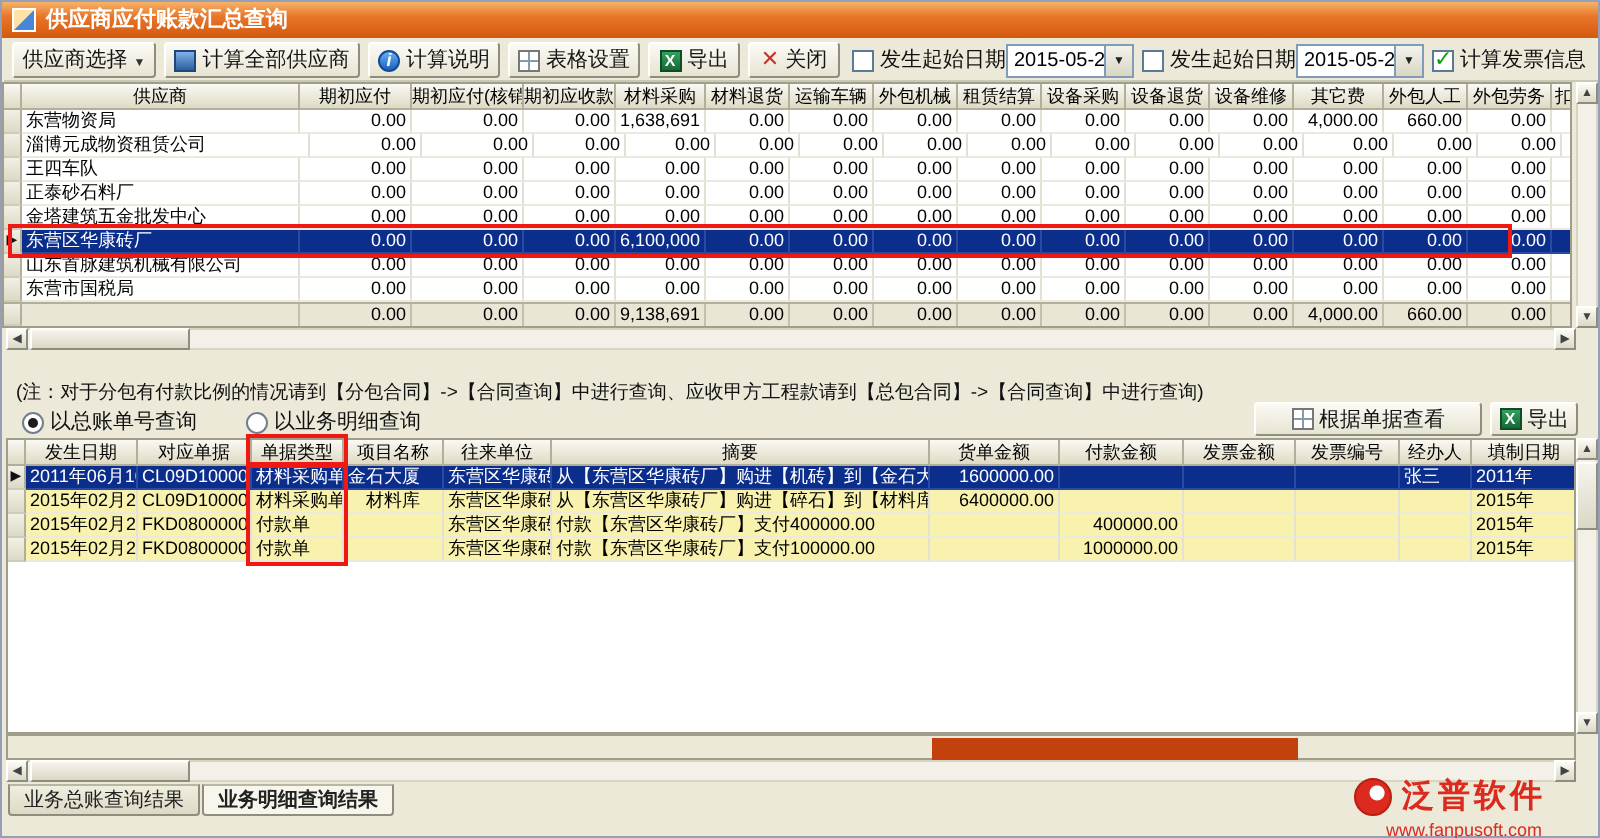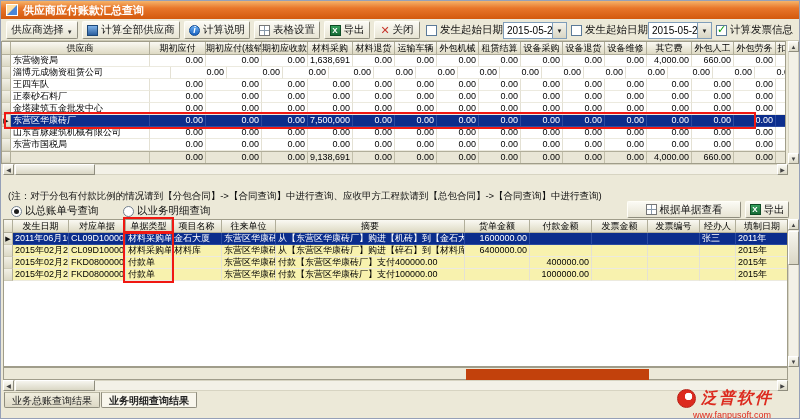--- a/index.html
+++ b/index.html
@@ -59,21 +59,21 @@
 .note{position:absolute;left:7px;top:189px;font-size:9.5px;color:#101010;white-space:nowrap;}
 .radio-item{position:absolute;display:flex;align-items:center;gap:3px;font-size:10.5px;color:#111;white-space:nowrap;}
 .radio{width:11px;height:11px;border-radius:50%;background:#fff;border:1px solid #717e8c;position:relative;flex:none;}
 .radio.on::after{content:"";position:absolute;left:2px;top:2px;width:5px;height:5px;border-radius:50%;background:#1c1c1c;}
 .tabbar{position:absolute;left:3px;top:391px;height:17px;display:flex;gap:1px;}
 .tab{height:16px;padding:0 7px;background:linear-gradient(#f0eede,#ddd9c6);border:1px solid #8f8d7e;border-top:1px solid #b9b6a2;border-radius:0 0 2px 2px;font-size:10px;line-height:15px;color:#222;white-space:nowrap;}
 .tab.active{background:#f8f6ec;font-weight:bold;}
 .brand{position:absolute;left:676px;top:387px;width:120px;}
 .brand-top{display:flex;align-items:center;gap:5px;}
 .brand-logo{width:19px;height:19px;border-radius:50%;background:radial-gradient(circle at 62% 38%,#ffffff 0 3.5px,#dc2a1e 4px);border:1px solid #b81f14;flex:none;}
-.brand-name{font-size:16px;font-weight:bold;color:#dc2a1e;letter-spacing:2px;white-space:nowrap;font-style:italic;}
+.brand-name{font-size:16px;font-weight:bold;color:#dc2a1e;letter-spacing:2px;white-space:nowrap;}
 .brand-url{font-size:9px;color:#dc2a1e;margin-top:1px;text-align:center;width:110px;}
 .anno{position:absolute;border:2px solid #f01812;z-index:50;pointer-events:none;}
 </style>
 </head>
 <body>
 
 <div class="win">
 
   <div class="titlebar">
     <span class="tb-icon"></span>
@@ -161,21 +161,21 @@
         <div class="g-cell num" style="width: 42px;">0.00</div>
         <div class="g-cell num" style="width: 42px;">0.00</div>
         <div class="g-cell num" style="width: 42px;">0.00</div>
         <div class="g-cell num" style="width: 45px;">4,000.00</div>
         <div class="g-cell num" style="width: 42px;">660.00</div>
         <div class="g-cell num" style="width: 42px;">0.00</div>
         <div class="g-cell num" style="width: 40px;">0.00</div>
       </div>
       <div class="g-row">
         <div class="g-ind"></div>
-        <div class="g-cell" style="width: 160px;">淄博元成物资租赁公司</div>
+        <div class="g-cell" style="width: 144px;">淄博元成物资租赁公司</div>
         <div class="g-cell num" style="width: 56px;">0.00</div>
         <div class="g-cell num" style="width: 56px;">0.00</div>
         <div class="g-cell num" style="width: 46px;">0.00</div>
         <div class="g-cell num" style="width: 45px;">0.00</div>
         <div class="g-cell num" style="width: 42px;">0.00</div>
         <div class="g-cell num" style="width: 42px;">0.00</div>
         <div class="g-cell num" style="width: 42px;">0.00</div>
         <div class="g-cell num" style="width: 42px;">0.00</div>
         <div class="g-cell num" style="width: 42px;">0.00</div>
         <div class="g-cell num" style="width: 42px;">0.00</div>
@@ -241,21 +241,21 @@
         <div class="g-cell num" style="width: 42px;">0.00</div>
         <div class="g-cell num" style="width: 42px;">0.00</div>
         <div class="g-cell num" style="width: 40px;">0.00</div>
       </div>
       <div class="g-row sel">
         <div class="g-ind">▶</div>
         <div class="g-cell" style="width: 139px;">东营区华康砖厂</div>
         <div class="g-cell num" style="width: 56px;">0.00</div>
         <div class="g-cell num" style="width: 56px;">0.00</div>
         <div class="g-cell num" style="width: 46px;">0.00</div>
-        <div class="g-cell num" style="width: 45px;">7,500,000</div>
+        <div class="g-cell num" style="width: 45px;">6,100,000</div>
         <div class="g-cell num" style="width: 42px;">0.00</div>
         <div class="g-cell num" style="width: 42px;">0.00</div>
         <div class="g-cell num" style="width: 42px;">0.00</div>
         <div class="g-cell num" style="width: 42px;">0.00</div>
         <div class="g-cell num" style="width: 42px;">0.00</div>
         <div class="g-cell num" style="width: 42px;">0.00</div>
         <div class="g-cell num" style="width: 42px;">0.00</div>
         <div class="g-cell num" style="width: 45px;">0.00</div>
         <div class="g-cell num" style="width: 42px;">0.00</div>
         <div class="g-cell num" style="width: 42px;">0.00</div>
@@ -377,21 +377,21 @@
         <div class="g-cell num" style="width: 56px;"></div>
         <div class="g-cell" style="width: 52px;"></div>
         <div class="g-cell" style="width: 36px;">张三</div>
         <div class="g-cell" style="width: 53px;">2011年</div>
       </div>
       <div class="g-row hl">
         <div class="g-ind"></div>
         <div class="g-cell" style="width: 56px;">2015年02月27日</div>
         <div class="g-cell" style="width: 57px;">CL09D100000020</div>
         <div class="g-cell" style="width: 46px;">材料采购单</div>
-        <div class="g-cell" style="width: 50px;">材料库</div>
+        <div class="g-cell" style="width: 50px; text-align: center;">材料库</div>
         <div class="g-cell" style="width: 54px;">东营区华康砖厂</div>
         <div class="g-cell" style="width: 189px;">从【东营区华康砖厂】购进【碎石】到【材料库】</div>
         <div class="g-cell num" style="width: 65px;">6400000.00</div>
         <div class="g-cell num" style="width: 62px;"></div>
         <div class="g-cell num" style="width: 56px;"></div>
         <div class="g-cell" style="width: 52px;"></div>
         <div class="g-cell" style="width: 36px;"></div>
         <div class="g-cell" style="width: 53px;">2015年</div>
       </div>
       <div class="g-row hl">

